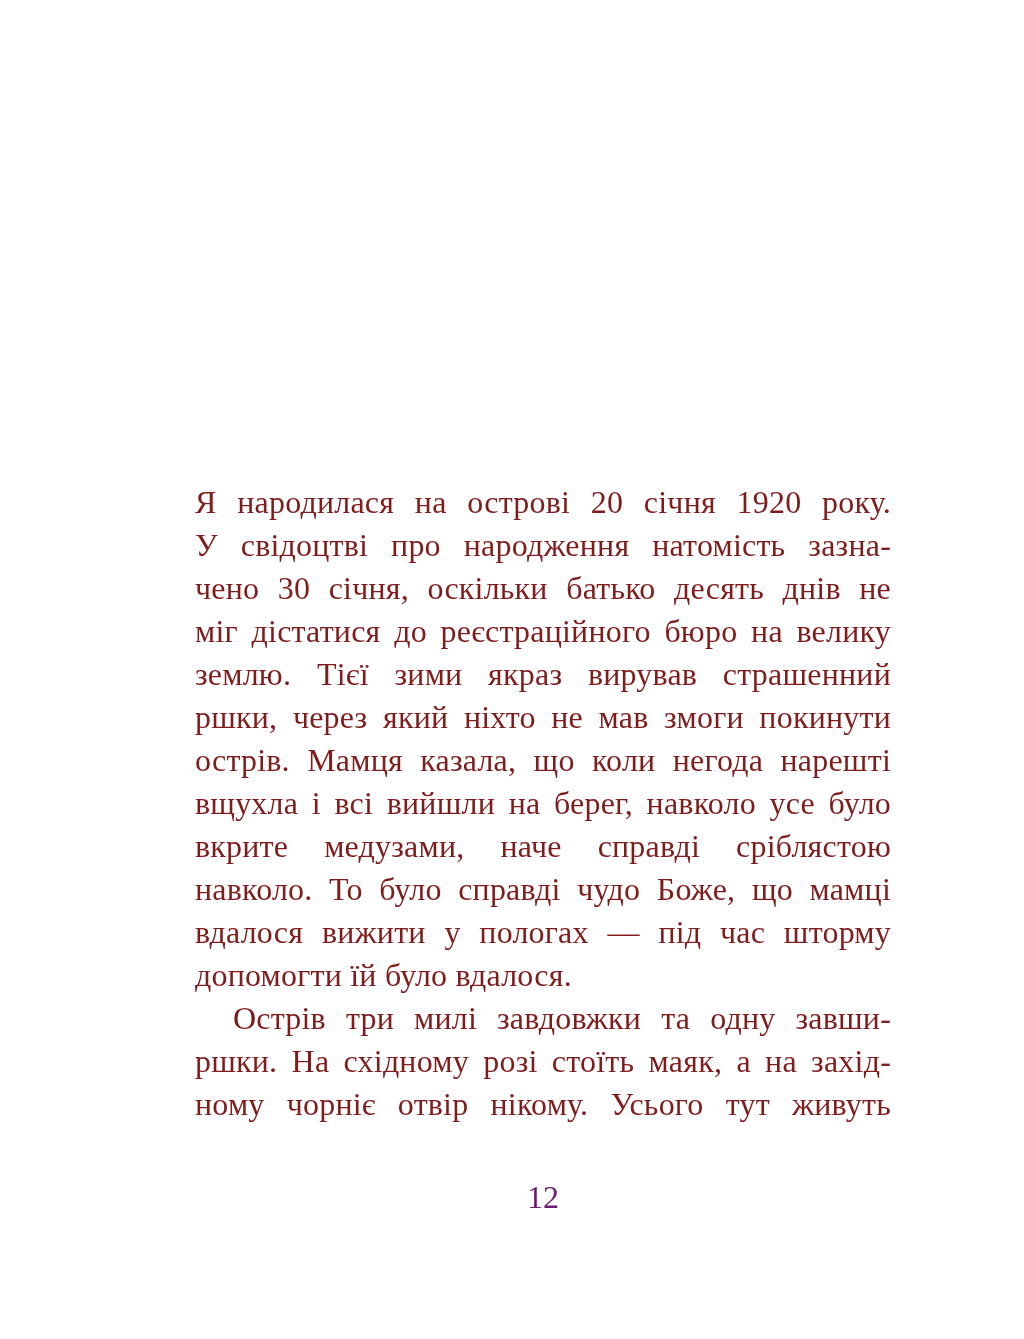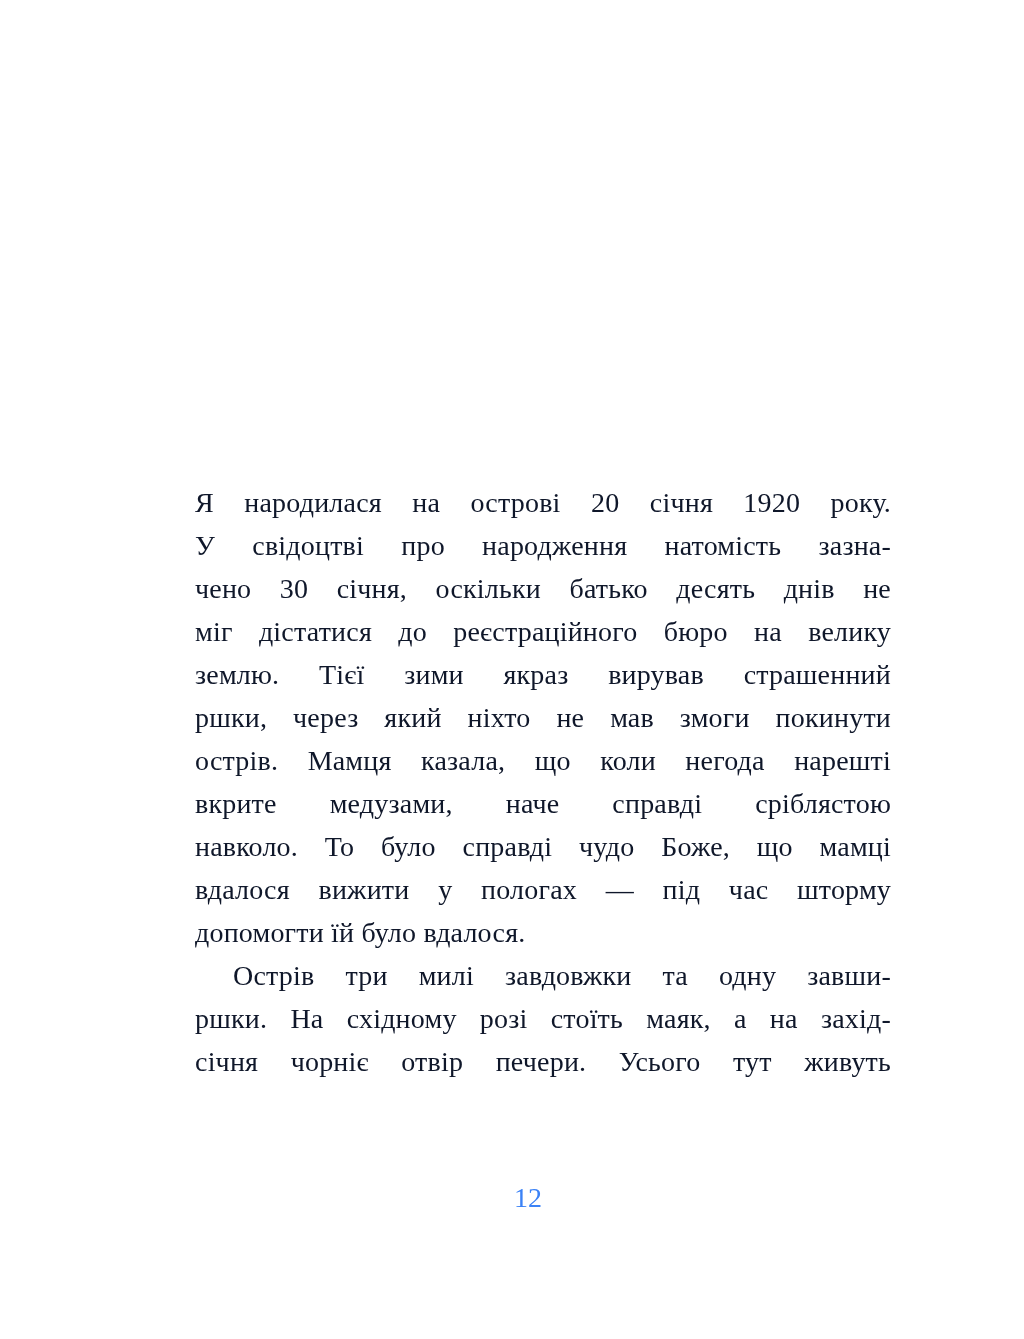--- a/index.html
+++ b/index.html
@@ -16,59 +16,60 @@
     font-family: "Liberation Serif", "DejaVu Serif", serif;
     color: #000000;
   }
   .text-block {
     position: absolute;
     left: 195px;
     top: 481px;
     width: 696px;
   }
   .line {
-    font-size: 28px;
+    font-size: 32px;
     line-height: 43px;
     text-align: left;
-    color: #0f172a;
+    color: #7f1d1d;
     letter-spacing: 0.2px;
   }
   .line.just {
     text-align: justify;
     text-align-last: justify;
   }
   .line.indent {
     text-indent: 38px;
     font-family: Liberation Serif, serif;
   }
   .page-number {
     position: absolute;
-    left: 180px;
+    left: 195px;
     top: 1176px;
     width: 696px;
-    font-size: 28px;
+    font-size: 32px;
     line-height: 43px;
     text-align: center;
-    color: #3b82f6;
+    color: #701a75;
   }
 </style>
 </head>
 <body>
 
 <div class="page">
   <div class="text-block">
       <div class="line just">Я народилася на острові 20 січня 1920 року.</div>
       <div class="line just">У свідоцтві про народження натомість зазна-</div>
       <div class="line just">чено 30 січня, оскільки батько десять днів не</div>
       <div class="line just">міг дістатися до реєстраційного бюро на велику</div>
       <div class="line just">землю. Тієї зими якраз вирував страшенний</div>
       <div class="line just">ршки, через який ніхто не мав змоги покинути</div>
       <div class="line just">острів. Мамця казала, що коли негода нарешті</div>
+      <div class="line just">вщухла і всі вийшли на берег, навколо усе було</div>
       <div class="line just">вкрите медузами, наче справді сріблястою</div>
       <div class="line just">навколо. То було справді чудо Боже, що мамці</div>
       <div class="line just">вдалося вижити у пологах — під час шторму</div>
       <div class="line">допомогти їй було вдалося.</div>
       <div class="line just indent">Острів три милі завдовжки та одну завши-</div>
       <div class="line just">ршки. На східному розі стоїть маяк, а на захід-</div>
-      <div class="line just">січня чорніє отвір печери. Усього тут живуть</div>
+      <div class="line just">ному чорніє отвір нікому. Усього тут живуть</div>
     </div>
   <div class="page-number">12</div>
 </div>
 
 </body></html>

